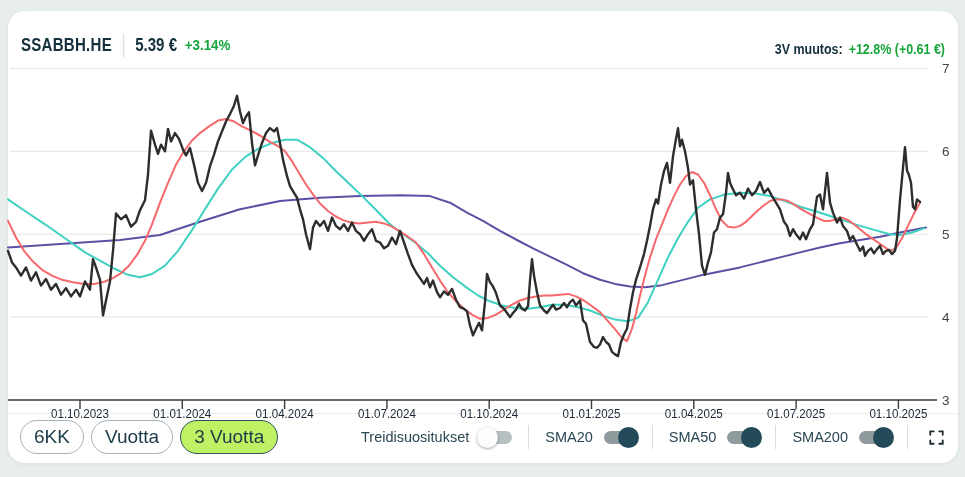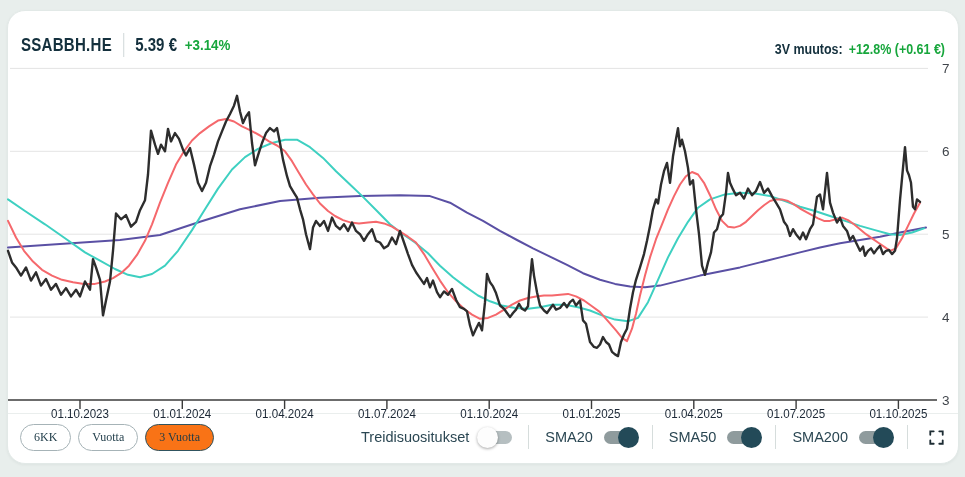--- a/index.html
+++ b/index.html
@@ -16,22 +16,22 @@
   .hdr-right{margin-left:auto;display:flex;align-items:center;transform:scaleX(.86);transform-origin:right center;}
   .muutos-label{font-weight:bold;font-size:14.5px;color:#14303d;margin-right:7px;}
   .muutos-value{font-weight:bold;font-size:14.5px;color:#17a63c;}
   
   .chart-svg{position:absolute;left:0;top:0;width:965px;height:477px;pointer-events:none;}
   
   .controls{position:absolute;left:0;right:0;bottom:3px;height:46px;display:flex;align-items:center;
             padding:0 12px;border-top:1px solid #eaeeed;}
   .pills{display:flex;align-items:center;gap:7px;}
   .pill{display:inline-flex;align-items:center;justify-content:center;padding:5px 13px;border-radius:999px;
-        border:1px solid #a6b3b7;background:#fff;font-size:12px;color:#1d3a47;cursor:pointer;white-space:nowrap;font-family:Liberation Serif, serif;}
-  .pill.selected{border:1.7px solid #30535f;background:#f97316;}
+        border:1px solid #a6b3b7;background:#fff;font-size:19px;color:#1d3a47;cursor:pointer;white-space:nowrap;}
+  .pill.selected{border:1.7px solid #30535f;background:#bef264;}
   .rightctl{margin-left:auto;display:flex;align-items:center;text-align:center;}
   .ctl-label{font-size:14.5px;color:#2b4753;white-space:nowrap;}
   .toggle{width:32px;height:13px;border-radius:8px;position:relative;display:inline-block;margin-left:11px;cursor:pointer;}
   .knob{position:absolute;top:-4px;width:21px;height:21px;border-radius:50%;}
   .toggle.off{background:#b6bfc1;}
   .toggle.off .knob{left:-3px;background:#fdfdfd;box-shadow:0 1px 3px rgba(0,0,0,.35);}
   .toggle.on{background:#8f9b9d;}
   .toggle.on .knob{right:-3px;background:#234a58;}
   .sep{width:1px;height:24px;background:#d6dddc;margin:0 16px;}
   .fsicon{display:inline-flex;align-items:center;justify-content:center;width:20px;height:20px;cursor:pointer;margin-left:2px;}

